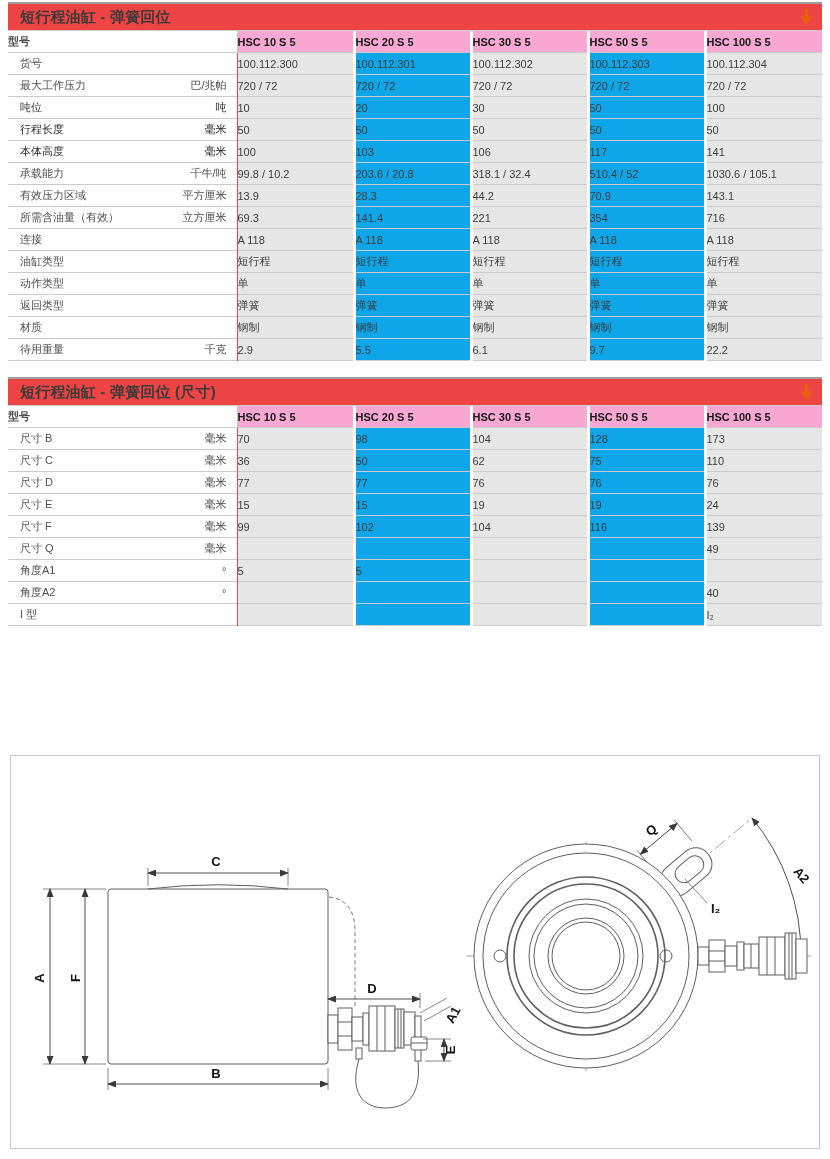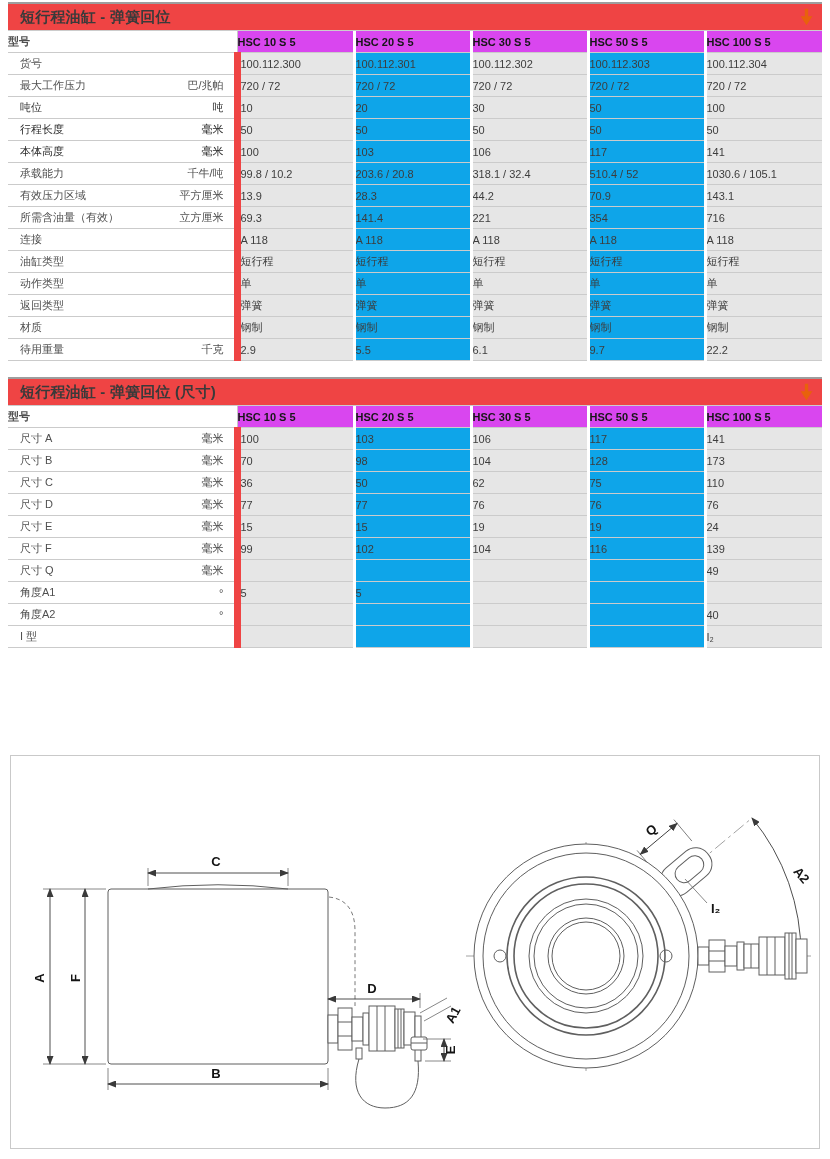--- a/index.html
+++ b/index.html
@@ -13,24 +13,24 @@
              padding:0 8px 0 12px;border-bottom:1px solid #cccccc;background:#ef4444;}
   .title-bar .title{font-size:15px;font-weight:bold;color:#3a3a3a;letter-spacing:.2px;}
   .dl-arrow{width:15px;height:20px;display:block;cursor:pointer;}
 
   table.spec{border-collapse:collapse;width:100%;table-layout:fixed;font-size:11px;}
   table.spec tr{border-bottom:1px solid #cbcbcb;}
   table.spec th,table.spec td{height:21px;padding:0;vertical-align:middle;overflow:hidden;white-space:nowrap;}
   col.label-col{width:229px;}
 
   th.label-h{font-weight:bold;color:#4f4f4f;text-align:left;padding-left:12px;border-right:1px solid #c8c8c8;}
-  th.val-h{background:#d946ef;font-weight:bold;color:#161616;text-align:left;padding-left:9px;border-left:3px solid #ffffff;}
+  th.val-h{background:#f9a8d4;font-weight:bold;color:#161616;text-align:left;padding-left:9px;border-left:3px solid #ffffff;}
   th.val-h.first{border-left:none;}
 
-  td.label-cell{border-right:7px solid #ef4444;}
+  td.label-cell{border-right:1px solid #ef4444;}
   td.label-cell .inner{display:flex;justify-content:space-between;align-items:center;padding:0 10px 0 12px;}
   td.label-cell .lbl,td.label-cell .unit{color:#4f4f4f;}
   td.label-cell.bold .lbl,td.label-cell.bold .unit{font-weight:normal;color:#2d2d2d;}
 
   td.val{padding-left:9px;color:#3d3d3d;border-left:3px solid #ffffff;}
   td.val.first{border-left:none;}
   td.val.odd{background:#e6e6e6;}
   td.val.even{background:#0ea5e9;}
 
   .drawing-panel{position:absolute;left:10px;top:755px;width:808px;height:392px;
@@ -280,33 +280,20 @@
         <tr>
           <th class="label-h">型号</th>
           <th class="val-h first">HSC 10 S 5</th>
           <th class="val-h">HSC 20 S 5</th>
           <th class="val-h">HSC 30 S 5</th>
           <th class="val-h">HSC 50 S 5</th>
           <th class="val-h">HSC 100 S 5</th>
         </tr>
       </thead>
       <tbody>
-        <tr>
-          <td class="label-cell">
-            <div class="inner">
-              <span class="lbl">尺寸 A</span>
-              <span class="unit">毫米</span>
-            </div>
-          </td>
-          <td class="val odd first">100</td>
-          <td class="val even">103</td>
-          <td class="val odd">106</td>
-          <td class="val even">117</td>
-          <td class="val odd">141</td>
-        </tr>
         <tr>
           <td class="label-cell">
             <div class="inner">
               <span class="lbl">尺寸 B</span>
               <span class="unit">毫米</span>
             </div>
           </td>
           <td class="val odd first">70</td>
           <td class="val even">98</td>
           <td class="val odd">104</td>

